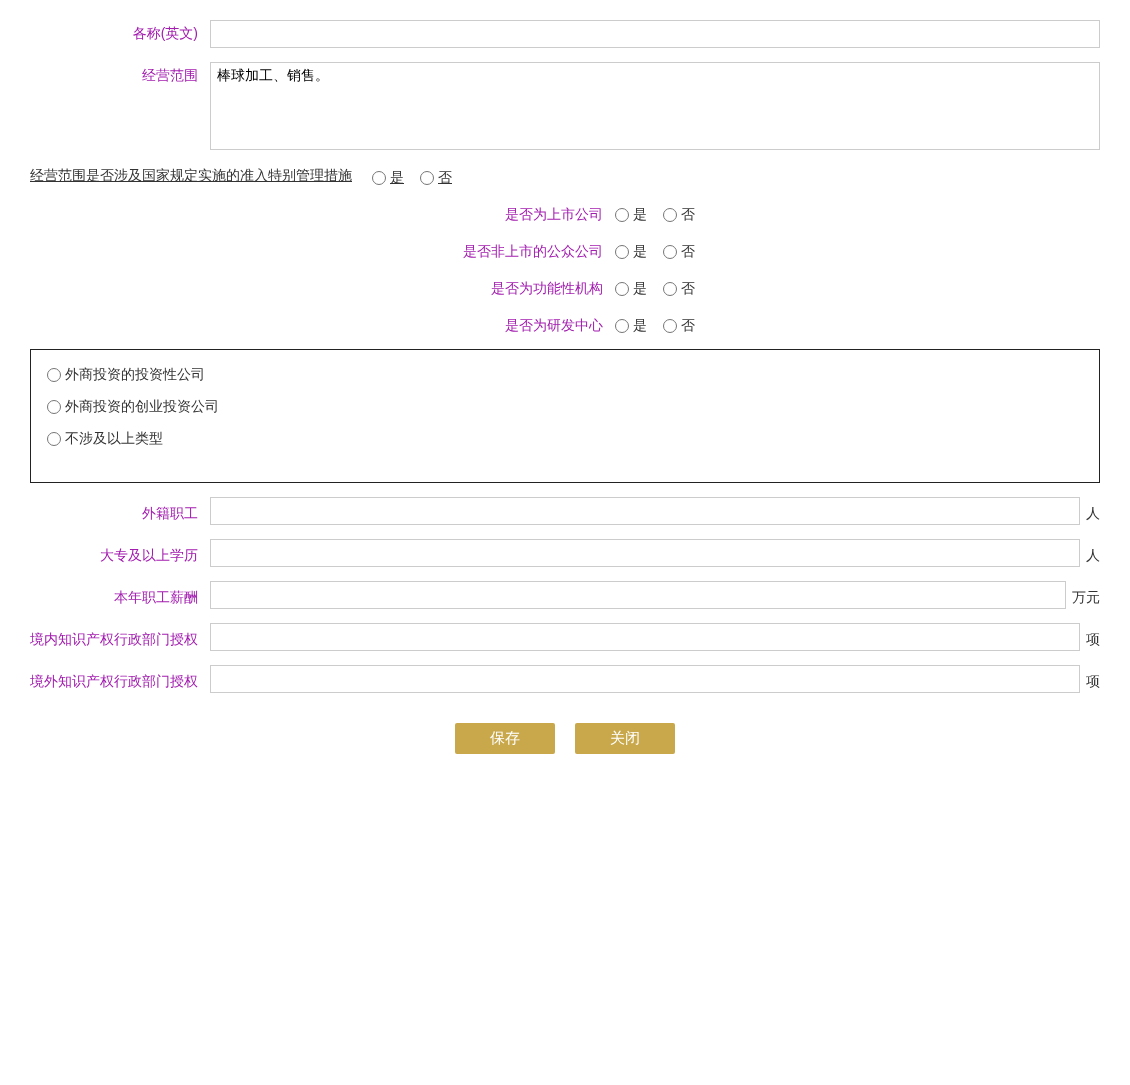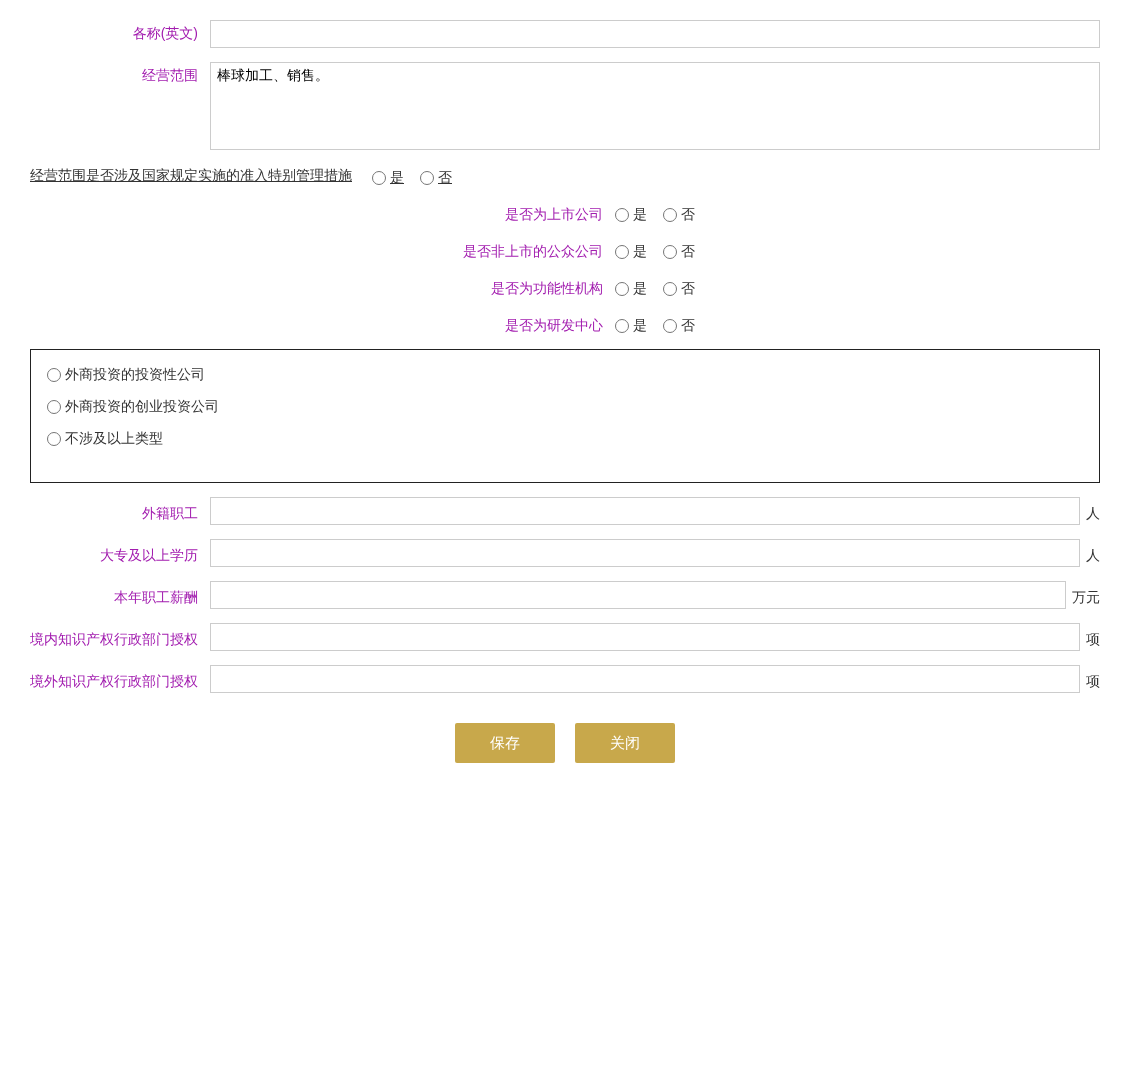--- a/index.html
+++ b/index.html
@@ -104,21 +104,21 @@
     }
     
     .button-row {
       display: flex;
       justify-content: center;
       gap: 20px;
       margin-top: 30px;
     }
     .btn {
       width: 100px;
-      height: 40px;
+      height: 31px;
       border: none;
       cursor: pointer;
       font-size: 15px;
       font-family: inherit;
       border-radius: 2px;
       color: #fff;
       background: #c8a84b;
     }
     
     .input-with-unit {

